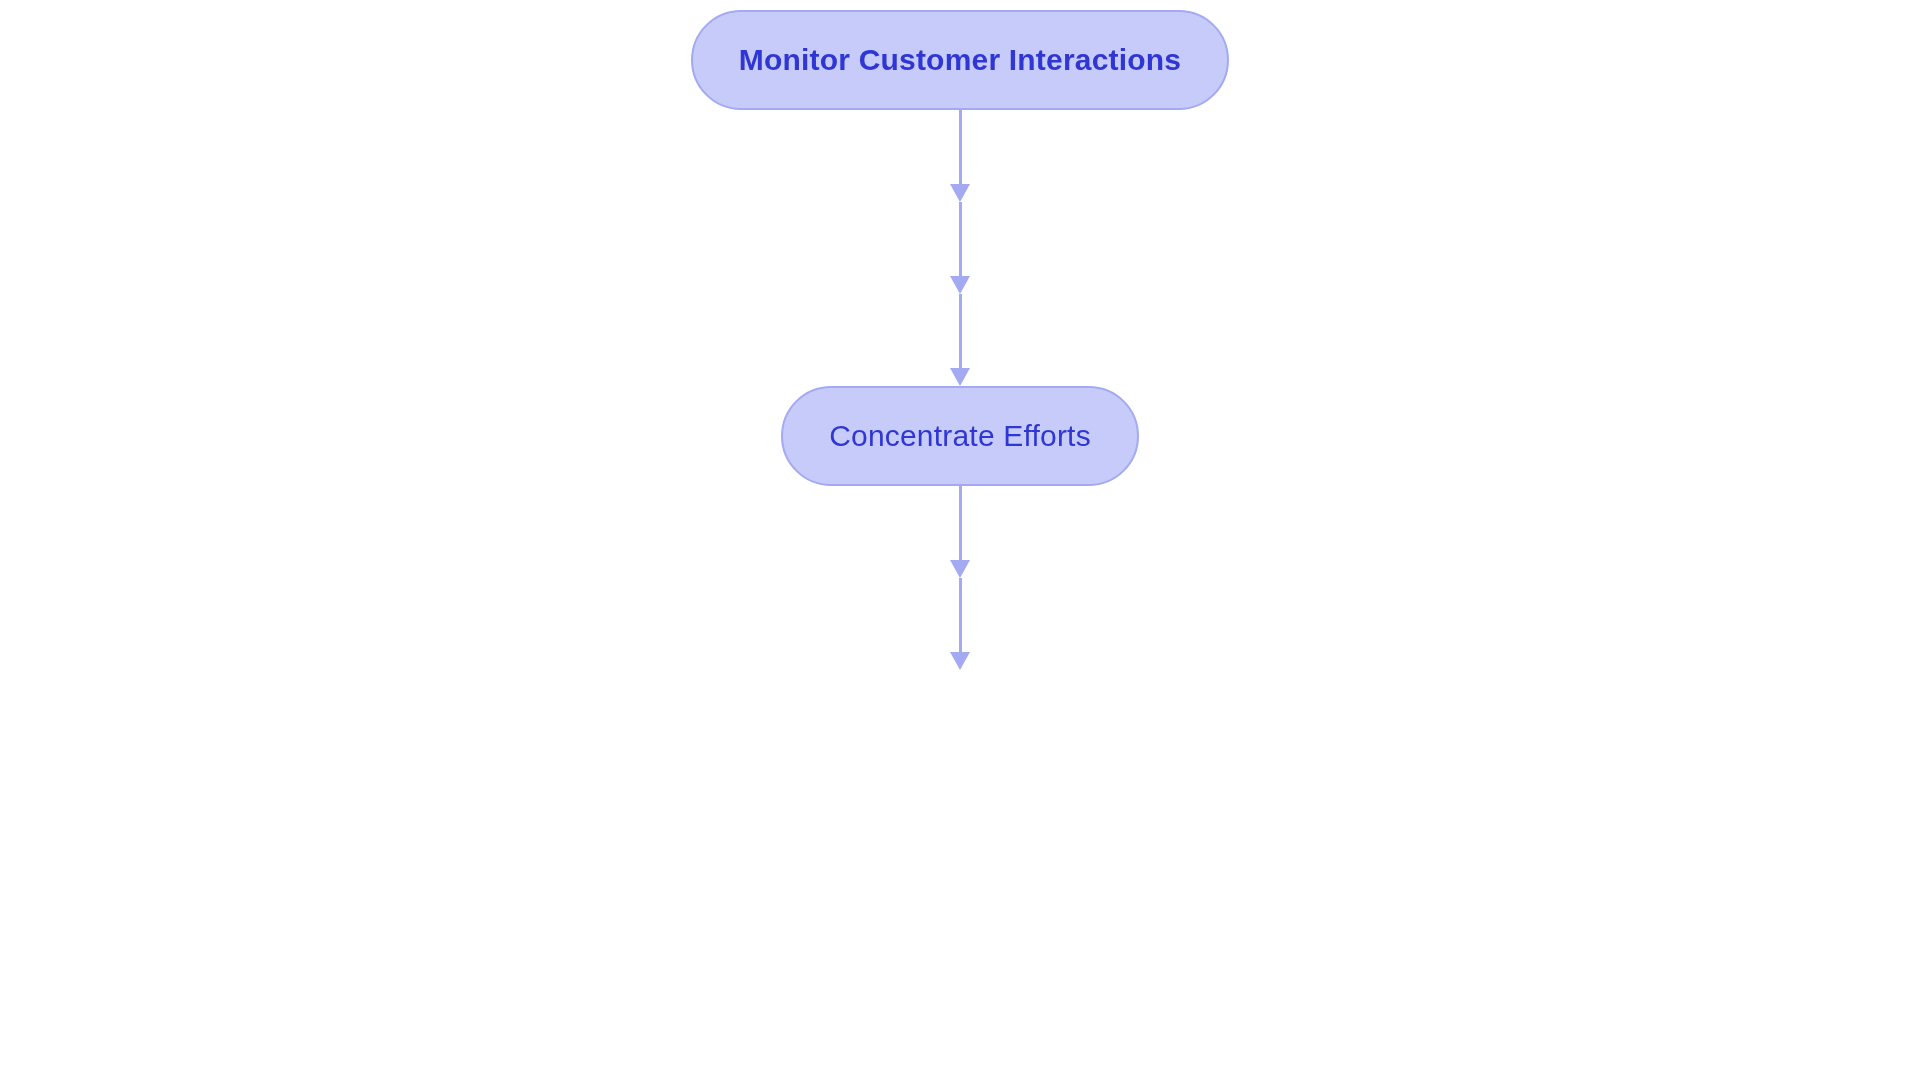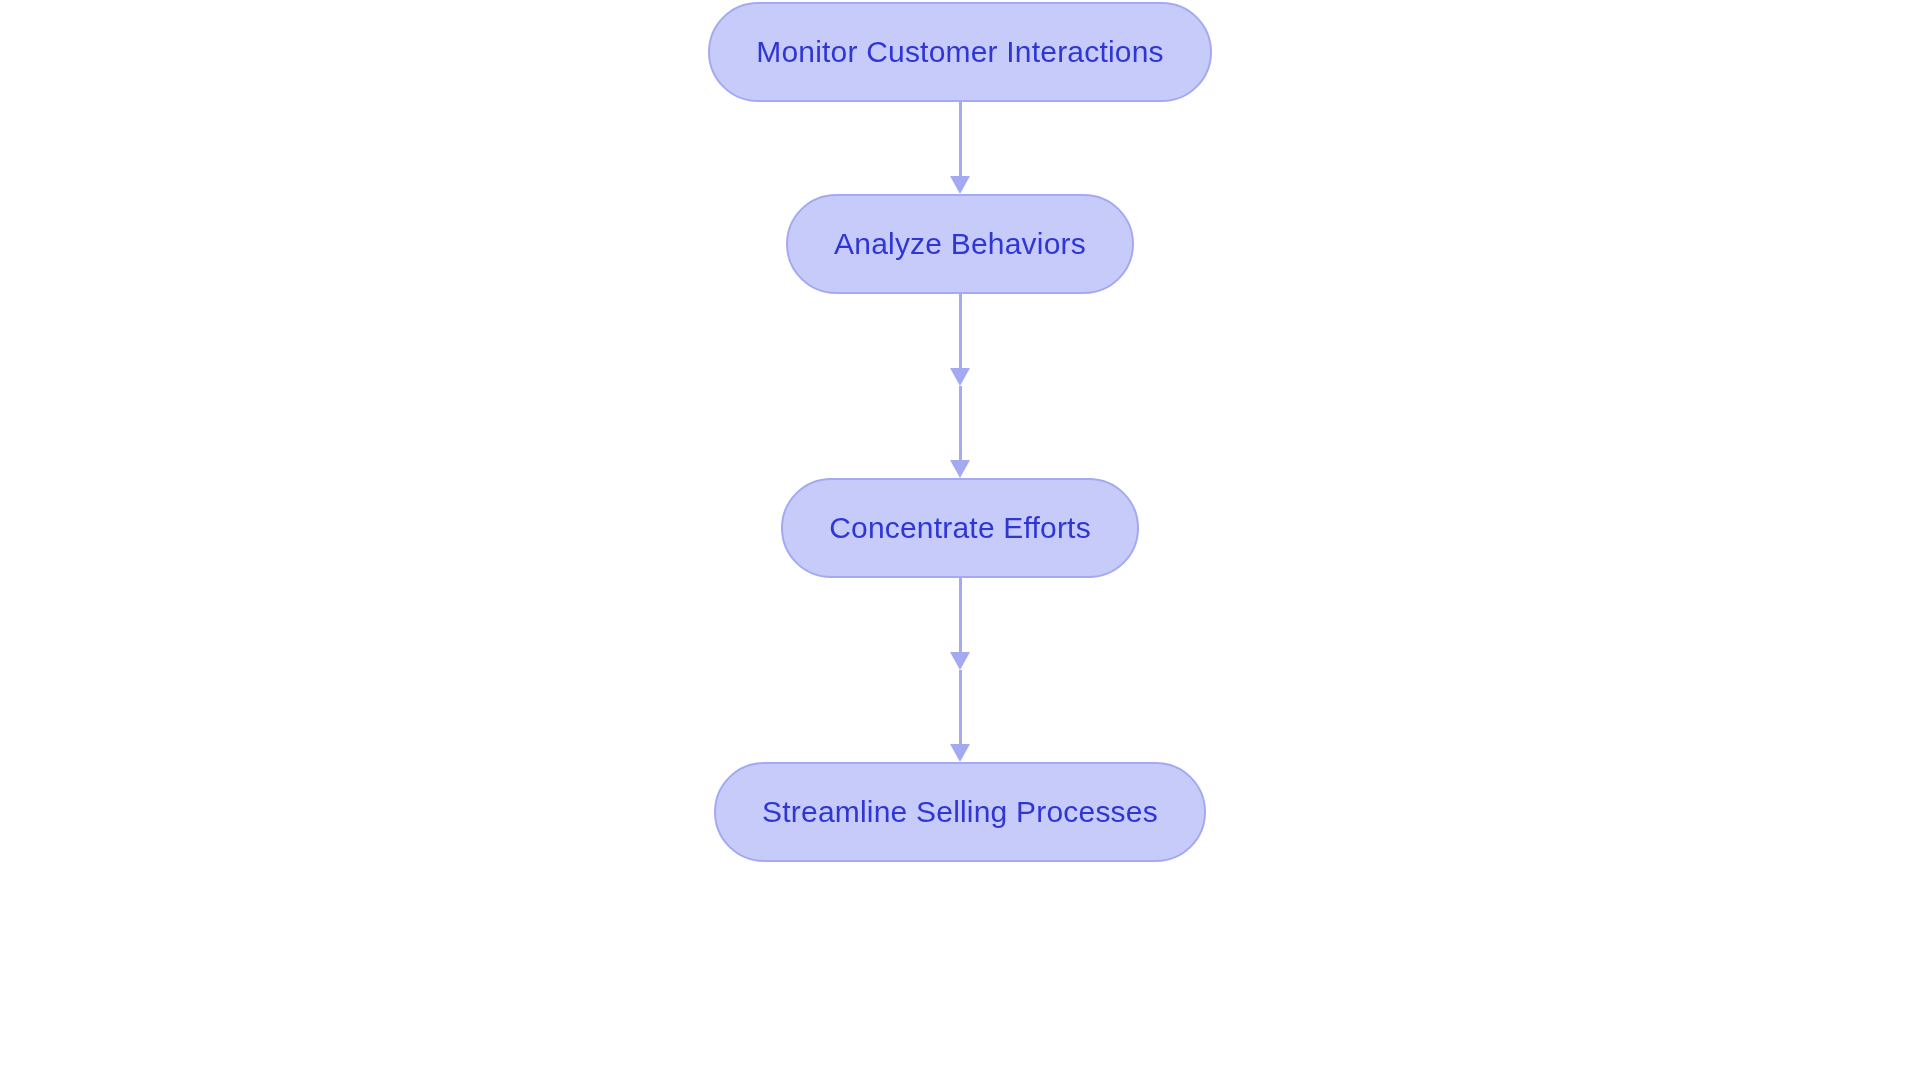--- a/index.html
+++ b/index.html
@@ -65,39 +65,36 @@
   .connector-head {
     width: 0;
     height: 0;
     border-left: 10px solid transparent;
     border-right: 10px solid transparent;
     border-top: 18px solid #a3aaf2;
     margin-top: -1px;
   }
 
   
-  .step-0 { margin-top: 2px; }
+  .step-0 { margin-top: 10px; font-weight: bold; }
 </style>
 </head>
 <body>
 
 <div id="flow-canvas">
 
   <div class="flow-node step-0">
     <span class="flow-node-label">Monitor Customer Interactions</span>
   </div>
 
   <div class="flow-connector">
     <div class="connector-line"></div>
     <div class="connector-head"></div>
   </div>
 
-  <div class="flow-node">
-    <span class="flow-node-label">Analyze Behaviors</span>
-  </div>
 
   <div class="flow-connector">
     <div class="connector-line"></div>
     <div class="connector-head"></div>
   </div>
 
 
   <div class="flow-connector">
     <div class="connector-line"></div>
     <div class="connector-head"></div>
@@ -111,17 +108,14 @@
     <div class="connector-line"></div>
     <div class="connector-head"></div>
   </div>
 
 
   <div class="flow-connector">
     <div class="connector-line"></div>
     <div class="connector-head"></div>
   </div>
 
-  <div class="flow-node">
-    <span class="flow-node-label">Streamline Selling Processes</span>
-  </div>
 
 </div>
 
 </body></html>

